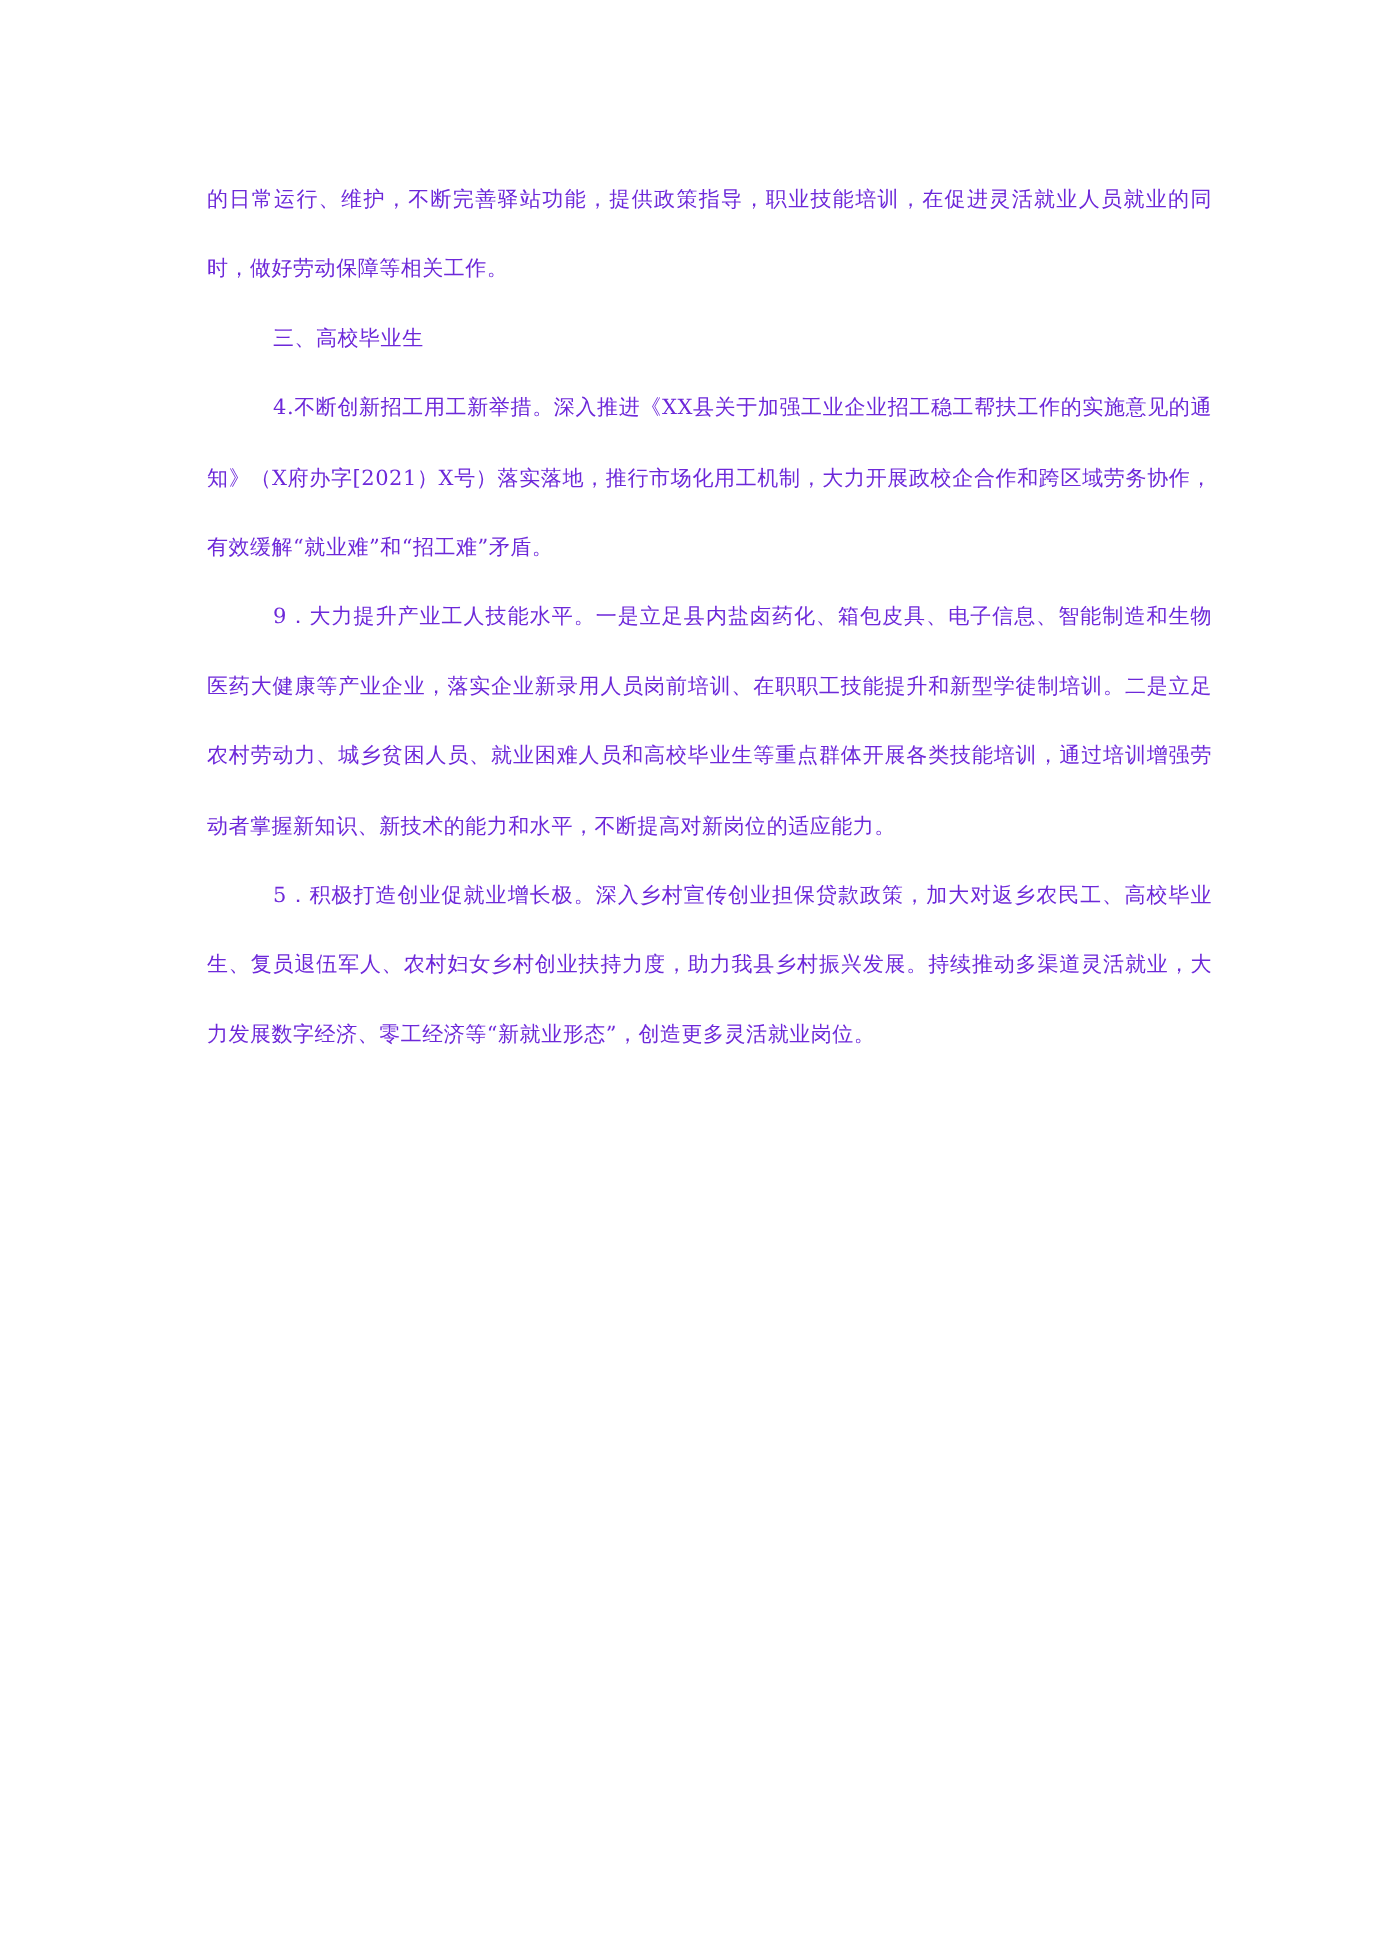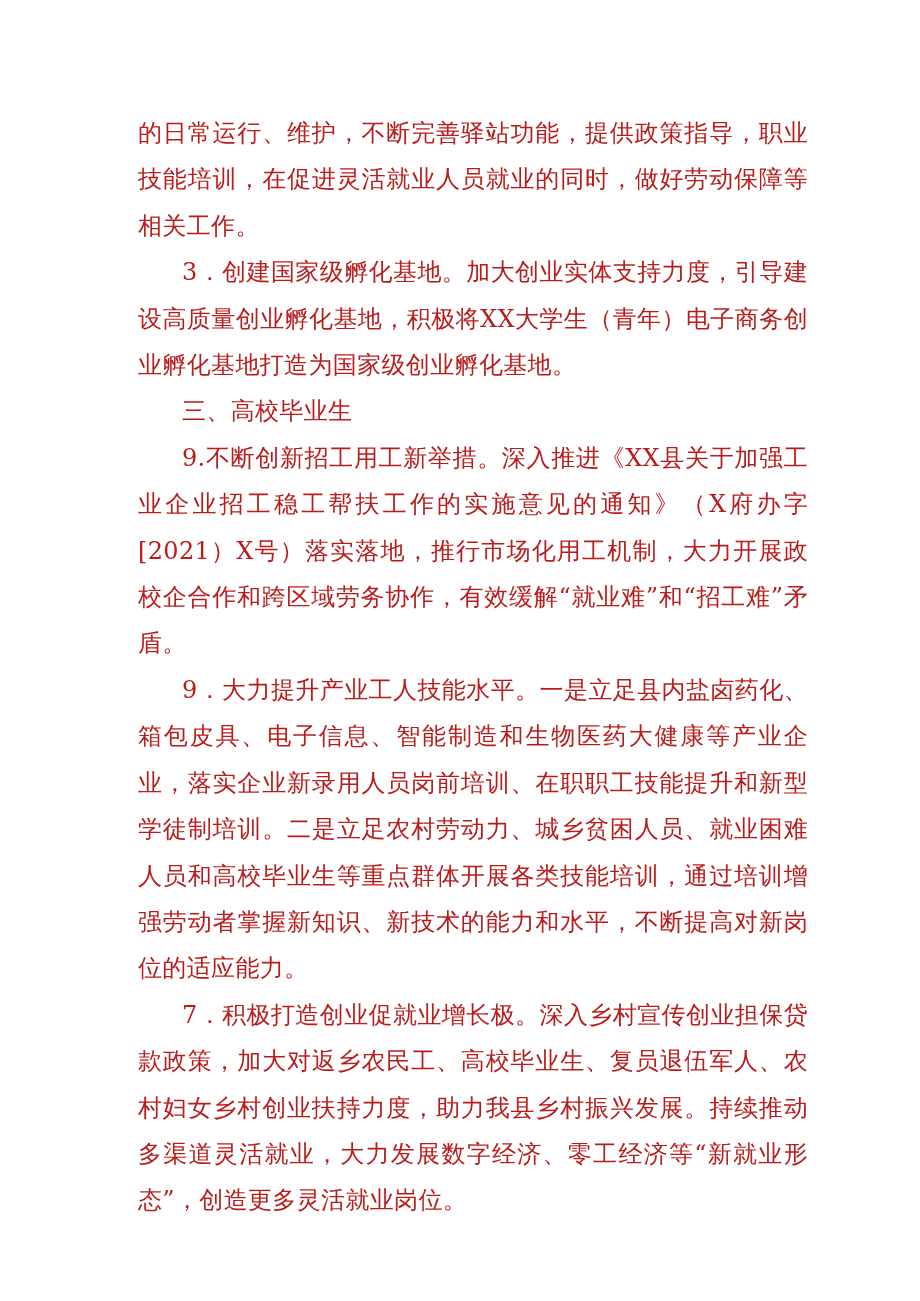--- a/index.html
+++ b/index.html
@@ -3,31 +3,30 @@
 <meta charset="utf-8">
 <style>
   html, body { margin: 0; padding: 0; background: #ffffff; }
   body { width: 920px; height: 1301px; position: relative; overflow: hidden; }
   .page {
     position: absolute;
     left: 138px;
     top: 110px;
     width: 670px;
     font-family: "DejaVu Serif", "Liberation Serif", serif;
-    font-size: 24px;
+    font-size: 14px;
     line-height: 46.4px;
-    color: #b91c1c;
+    color: #6d28d9;
     letter-spacing: 0.35px;
   }
   .para { margin: 0; padding: 0; text-align: justify; text-justify: inter-character; }
   .indent { text-indent: 44px; }
 </style>
 </head>
 <body>
 
 <div class="page">
   <p class="para">的日常运行、维护，不断完善驿站功能，提供政策指导，职业技能培训，在促进灵活就业人员就业的同时，做好劳动保障等相关工作。</p>
-  <p class="para indent">3．创建国家级孵化基地。加大创业实体支持力度，引导建设高质量创业孵化基地，积极将XX大学生（青年）电子商务创业孵化基地打造为国家级创业孵化基地。</p>
   <p class="para indent">三、高校毕业生</p>
-  <p class="para indent">9.不断创新招工用工新举措。深入推进《XX县关于加强工业企业招工稳工帮扶工作的实施意见的通知》（X府办字[2021）X号）落实落地，推行市场化用工机制，大力开展政校企合作和跨区域劳务协作，有效缓解“就业难”和“招工难”矛盾。</p>
+  <p class="para indent">4.不断创新招工用工新举措。深入推进《XX县关于加强工业企业招工稳工帮扶工作的实施意见的通知》（X府办字[2021）X号）落实落地，推行市场化用工机制，大力开展政校企合作和跨区域劳务协作，有效缓解“就业难”和“招工难”矛盾。</p>
   <p class="para indent">9．大力提升产业工人技能水平。一是立足县内盐卤药化、箱包皮具、电子信息、智能制造和生物医药大健康等产业企业，落实企业新录用人员岗前培训、在职职工技能提升和新型学徒制培训。二是立足农村劳动力、城乡贫困人员、就业困难人员和高校毕业生等重点群体开展各类技能培训，通过培训增强劳动者掌握新知识、新技术的能力和水平，不断提高对新岗位的适应能力。</p>
-  <p class="para indent">7．积极打造创业促就业增长极。深入乡村宣传创业担保贷款政策，加大对返乡农民工、高校毕业生、复员退伍军人、农村妇女乡村创业扶持力度，助力我县乡村振兴发展。持续推动多渠道灵活就业，大力发展数字经济、零工经济等“新就业形态”，创造更多灵活就业岗位。</p>
+  <p class="para indent">5．积极打造创业促就业增长极。深入乡村宣传创业担保贷款政策，加大对返乡农民工、高校毕业生、复员退伍军人、农村妇女乡村创业扶持力度，助力我县乡村振兴发展。持续推动多渠道灵活就业，大力发展数字经济、零工经济等“新就业形态”，创造更多灵活就业岗位。</p>
 </div>
 
 </body></html>

